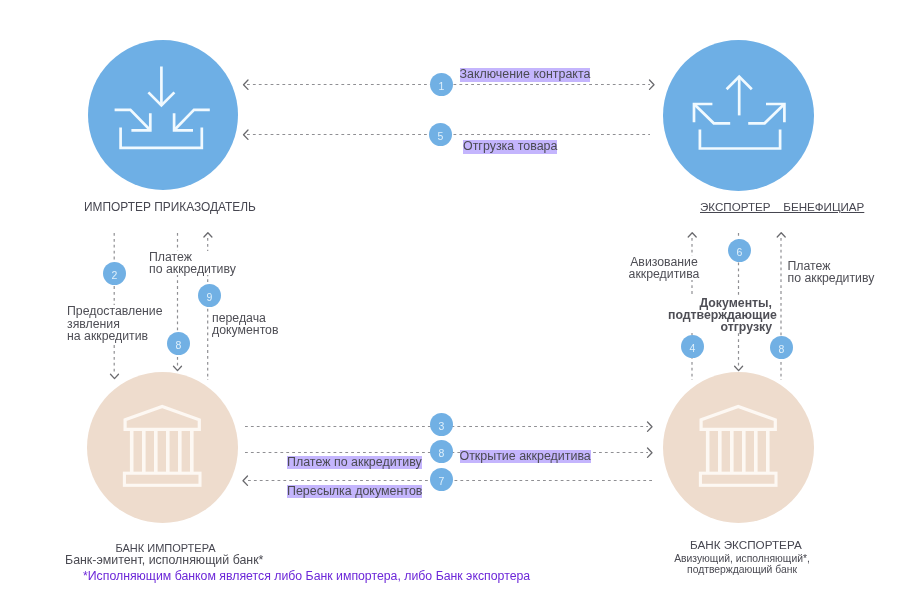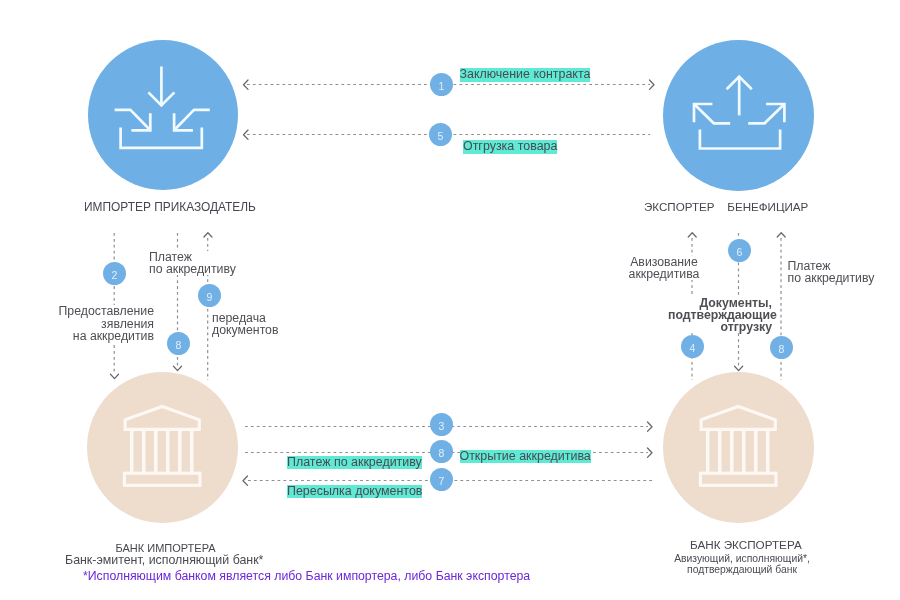--- a/index.html
+++ b/index.html
@@ -7,21 +7,21 @@
   body{width:900px;height:600px;background:#ffffff;overflow:hidden;
        font-family:"Liberation Sans",sans-serif;color:#5a5a5e;
        -webkit-font-smoothing:antialiased;}
   #stage{position:relative;width:900px;height:600px;}
   .circ{position:absolute;border-radius:50%;}
   .circ.party{background:#6eafe5;}
   .circ.bank{background:#eedccd;}
   .icon{position:absolute;}
   .cap{position:absolute;white-space:pre;font-size:11.7px;color:#464650;margin-left:8px;}
   .lbl{position:absolute;white-space:pre;font-size:12.3px;line-height:12.2px;color:#4e4e55;background:#fff;}
-  .flbl{position:absolute;white-space:pre;font-size:12.45px;line-height:13.6px;color:#4a4a52;background:#5eead4;}
+  .flbl{position:absolute;white-space:pre;font-size:12.45px;line-height:13.6px;color:#4a4a52;background:#c4b5fd;}
   .badge{position:absolute;width:23px;height:23px;border-radius:50%;background:#71b0e4;
          color:#dff0fb;font-size:10.5px;line-height:27px;text-align:center;}
   .sub{position:absolute;white-space:pre;font-size:12.4px;line-height:12.6px;color:#4a4a52;}
   .note{position:absolute;white-space:nowrap;font-size:12.3px;color:#6d28d9;margin-left:17px;}
   svg.net{position:absolute;left:0;top:0;width:900px;height:600px;}
 </style>
 </head>
 <body>
 
 <div id="stage">
@@ -79,21 +79,21 @@
     <g stroke="#f1faff" fill="none" stroke-width="2.7" stroke-linecap="butt">
       <path d="M739.2 76.6 L739.2 115.4"></path>
       <polyline points="726.6,89.2 739.2,76.6 751.8,89.2"></polyline>
       <polyline points="730.2,123.3 713.8,123.3 694.0,104.0"></polyline>
       <polyline points="694.0,122.2 694.0,104.0 712.4,104.0"></polyline>
       <polyline points="748.2,123.3 764.6,123.3 784.4,104.0"></polyline>
       <polyline points="784.4,122.2 784.4,104.0 766.0,104.0"></polyline>
       <polyline points="699.9,129.5 699.9,148.5 780.1,148.5 780.1,129.5"></polyline>
     </g>
   </svg>
-  <div class="cap" style="left:636px;top:200px;font-size:11.6px;">ЭКСПОРТЕР    БЕНЕФИЦИАР</div>
+  <div class="cap" style="left:692px;top:200px;font-size:11.6px;text-decoration:underline;">ЭКСПОРТЕР    БЕНЕФИЦИАР</div>
 
   <div class="circ bank" style="left:87px;top:372px;width:151px;height:151px;"></div>
   <svg class="icon" style="left:120px;top:403px;width:86px;height:86px;" viewBox="120 403 86 86">
     <g stroke="#fdf8f3" fill="none" stroke-width="3.2" stroke-linejoin="miter">
       <path d="M125.1 419.8 L162.2 406.4 L199.3 419.8 L199.3 429.4 L125.1 429.4 Z"></path>
     </g>
     <g stroke="#fdf8f3" fill="none" stroke-width="3.6" stroke-linecap="butt">
       <path d="M131.7 430 L131.7 473"></path>
       <path d="M143.8 430 L143.8 473"></path>
       <path d="M155.8 430 L155.8 473"></path>
@@ -130,21 +130,21 @@
   <div class="sub" style="left:674px;top:552.6px;text-align:center;width:136px;font-size:10.35px;line-height:11.3px;">Авизующий, исполняющий*,
 подтверждающий банк</div>
 
   <div class="badge" style="left:430px;top:73px;">1</div>
   <div class="flbl" style="left:459.5px;top:68px;">Заключение контракта</div>
 
   <div class="badge" style="left:429px;top:123px;">5</div>
   <div class="flbl" style="left:463px;top:140px;">Отгрузка товара</div>
 
   <div class="badge" style="left:103px;top:262px;">2</div>
-  <div class="lbl" style="left:51px;top:305.3px;text-align:right;width:103px;">Предоставление
+  <div class="lbl" style="left:67px;top:305.3px;text-align:left;width:103px;">Предоставление
 зявления
 на аккредитив</div>
 
   <div class="lbl" style="left:149px;top:251px;">Платеж
 по аккредитиву</div>
   <div class="badge" style="left:167px;top:332px;">8</div>
 
   <div class="badge" style="left:198px;top:284px;">9</div>
   <div class="lbl" style="left:212px;top:311.5px;">передача
 документов</div>

